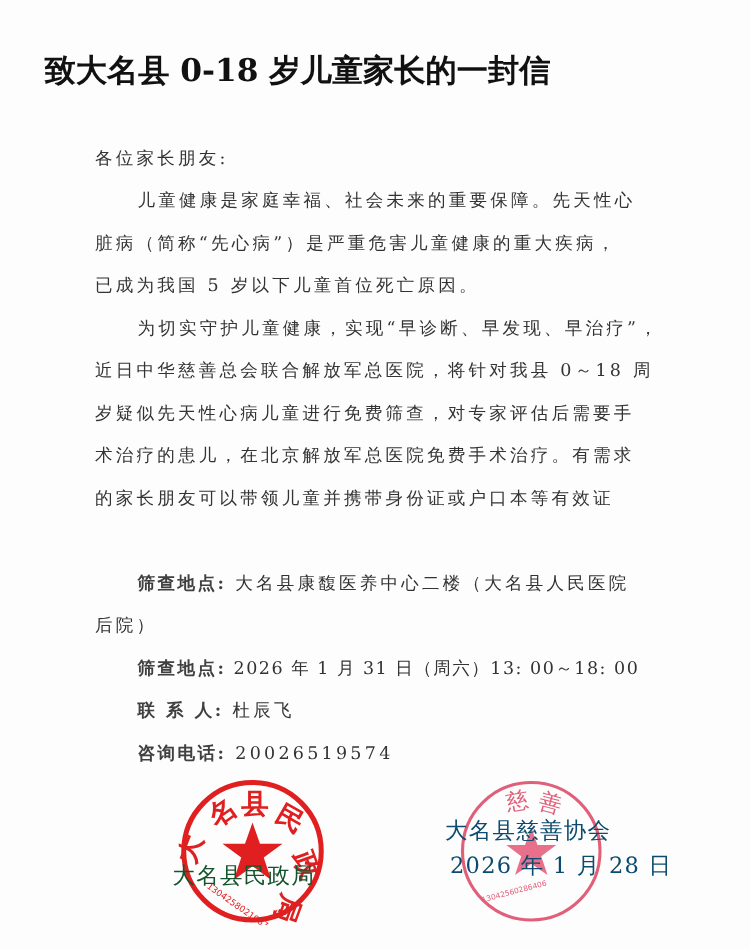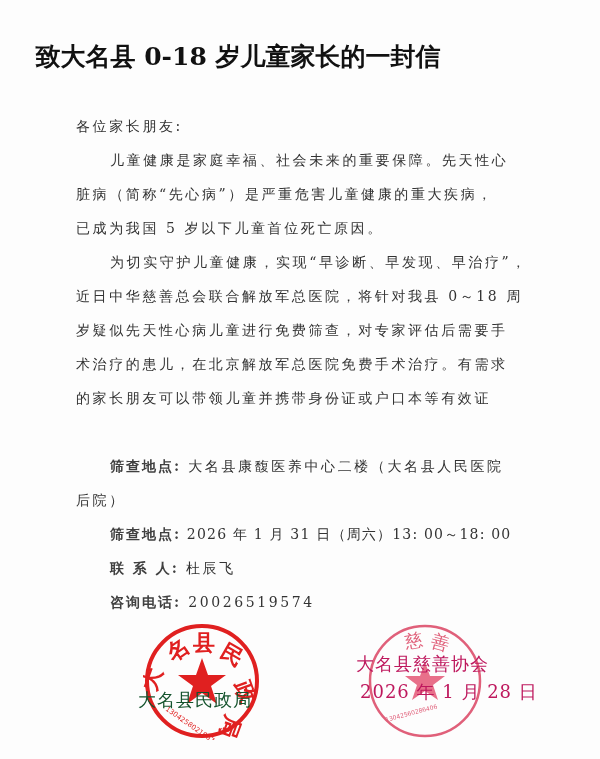--- a/index.html
+++ b/index.html
@@ -16,21 +16,21 @@
     text-align: center; font-size: 25px; font-weight: bold; color: #111;
     font-family: "DejaVu Serif", serif; letter-spacing: 0px;
   }
   .line {
     position: absolute; left: 76px; font-size: 14px; white-space: nowrap;
     color: #333; letter-spacing: 2.6px;
   }
   .ind { left: 110px; }
   .lbl { font-weight: bold; color: #404040; letter-spacing: 2px; }
   .stamp { position: absolute; }
-  .sig-text { position: absolute; font-size: 18px; color: #be185d; white-space: nowrap; letter-spacing: 1px; }
+  .sig-text { position: absolute; font-size: 18px; color: #0c4a6e; white-space: nowrap; letter-spacing: 1px; }
 </style>
 </head>
 <body>
 
 <div class="page">
   <div class="title">致大名县 0-18 岁儿童家长的一封信</div>
 
   <div class="line" style="top:118px">各位家长朋友:</div>
 
   <div class="line ind" style="top:152px">儿童健康是家庭幸福、社会未来的重要保障。先天性心</div>

